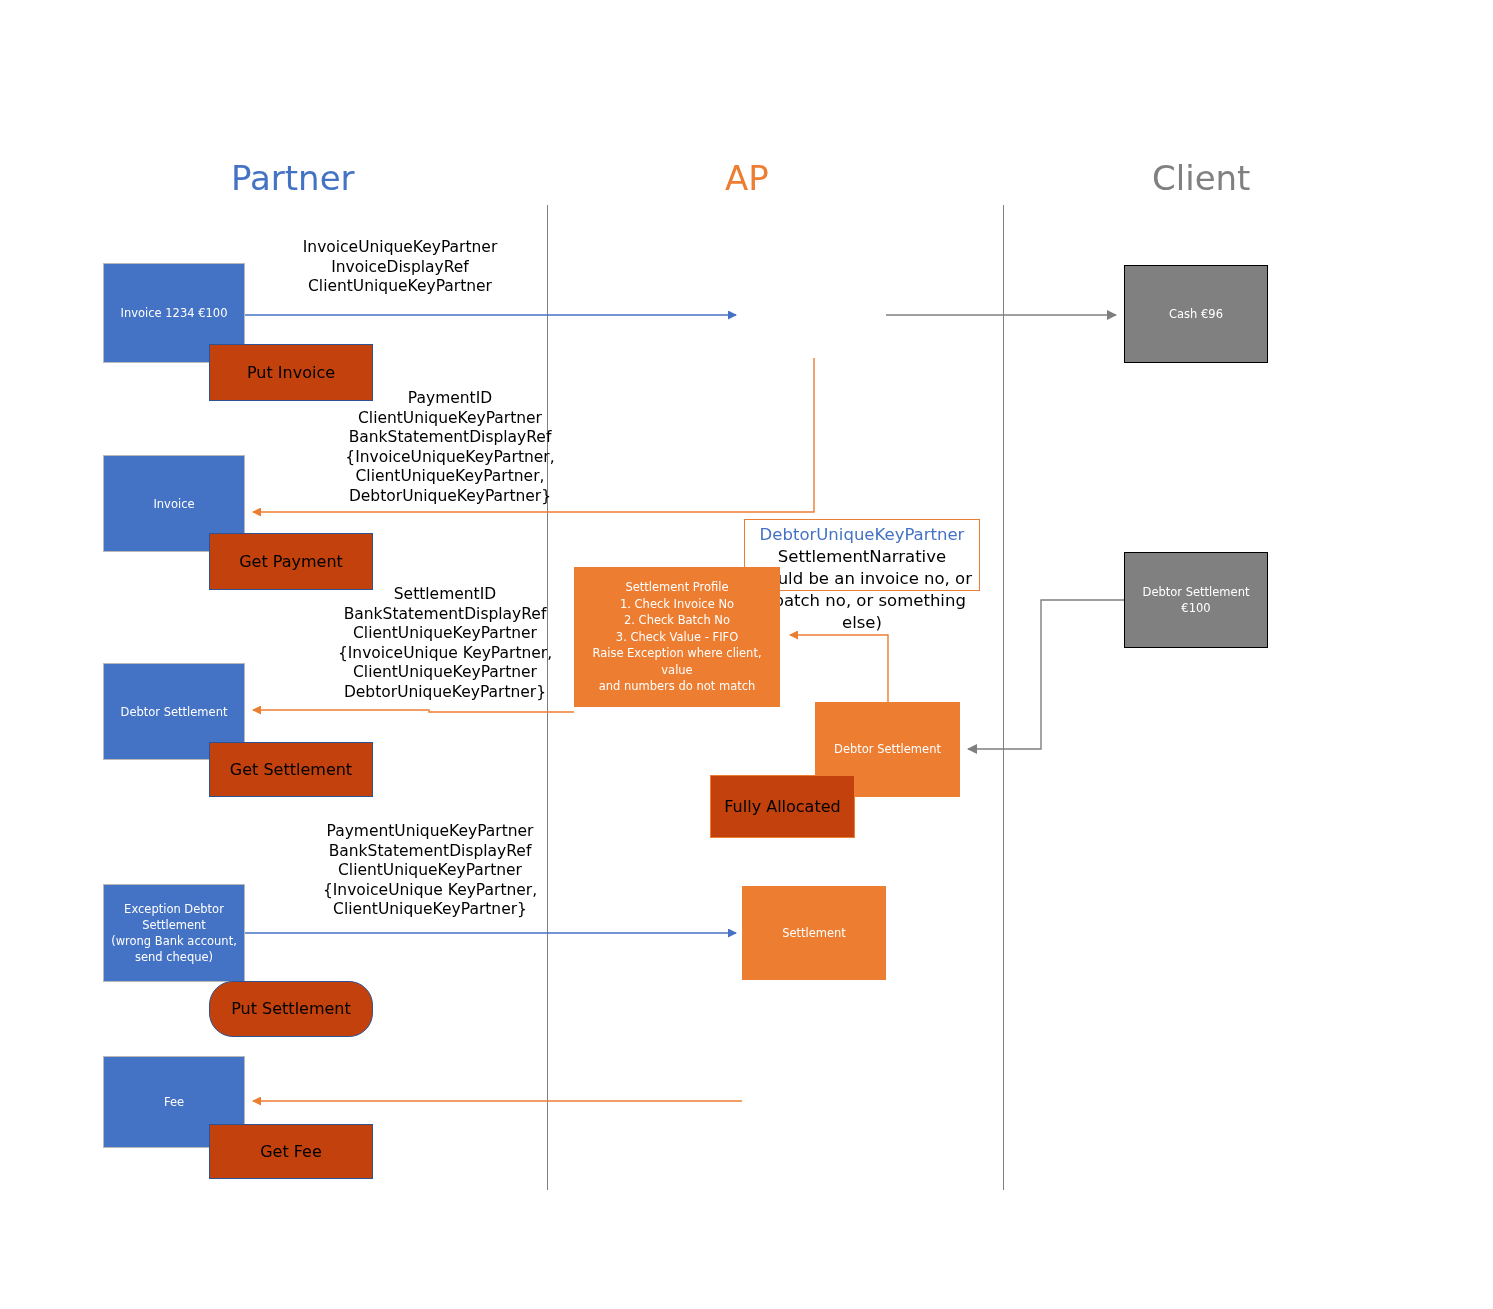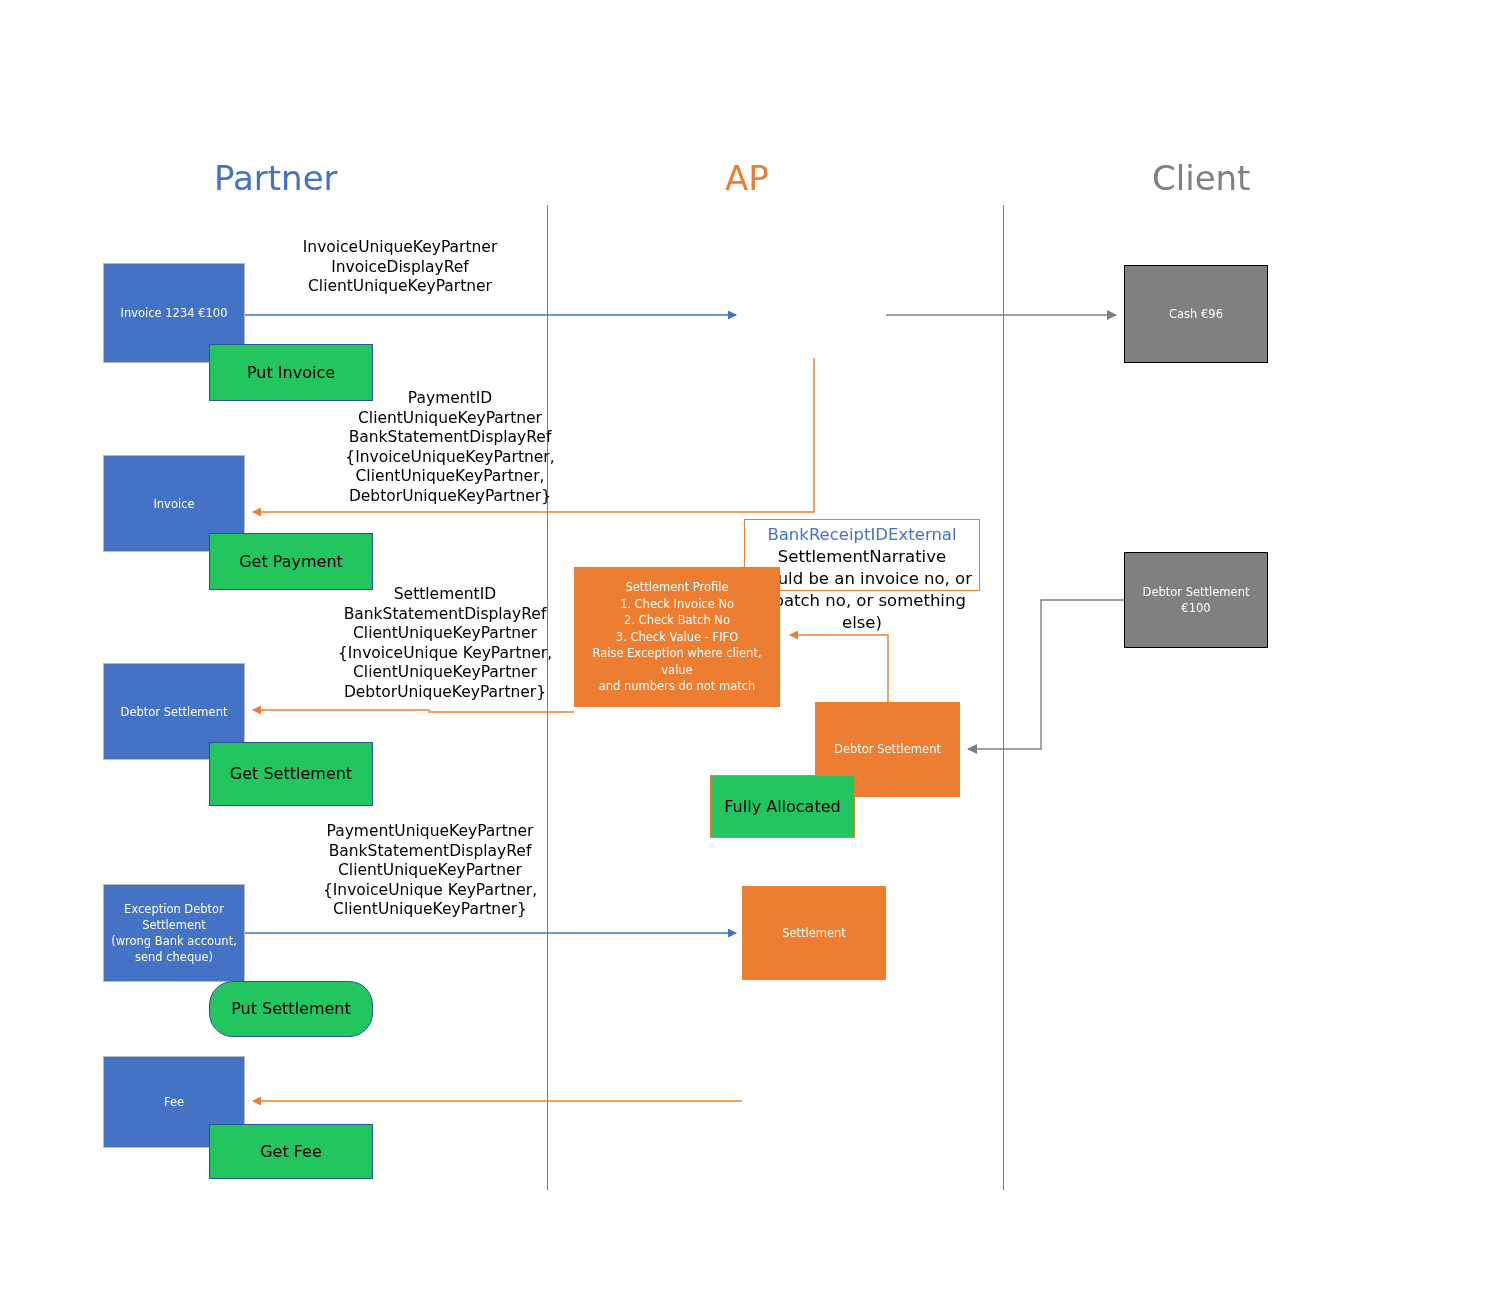--- a/index.html
+++ b/index.html
@@ -17,40 +17,40 @@
         text-align:center;box-sizing:border-box;}
   .node span{display:block;width:100%;}
 
   .blue{background:#4472C4;color:#ffffff;border:1px solid #b9b9b9;
         font-size:11.5px;line-height:16px;}
   .grey{background:#808080;color:#ffffff;border:1px solid #000000;
         font-size:11.5px;line-height:16px;}
   .orange{background:#ED7D31;color:#ffffff;border:1px solid #ED7D31;
           font-size:11.5px;line-height:16.5px;}
 
-  .whitebox{background:#22c55e;font-size:16px;line-height:20px;color:#000;text-align:center;}
+  .whitebox{background:#c2410c;font-size:16px;line-height:20px;color:#000;text-align:center;}
   .whitebox.blue-border{border:1px solid #2E5395;}
   .whitebox.orange-border{border:1px solid #ED7D31;}
 
   .callout{position:absolute;background:#ffffff;border:1px solid #ED7D31;
            box-sizing:border-box;text-align:center;font-size:16.5px;line-height:22px;color:#000;
            padding:4px 6px;}
   .callout .hl{color:#4472C4;}
 
   .msglabel{position:absolute;text-align:center;font-size:15.5px;line-height:19.5px;color:#000;
             white-space:pre-line;}
 
   svg.wires{position:absolute;left:0;top:0;width:1493px;height:1309px;overflow:visible;}
 </style>
 </head>
 <body>
 
 <div id="stage">
 
-  <div class="lane-title partner" style="left:214px;top:158px;">Partner</div>
+  <div class="lane-title partner" style="left:231px;top:158px;">Partner</div>
   <div class="lane-title ap" style="left:725px;top:158px;">AP</div>
   <div class="lane-title client" style="left:1152px;top:158px;">Client</div>
 
   <div class="lifeline" style="left:547px;top:205px;height:985px;"></div>
   <div class="lifeline" style="left:1003px;top:205px;height:985px;"></div>
 
   <svg class="wires" viewBox="0 0 1493 1309">
     <defs>
       <marker id="ar-blue" markerWidth="9" markerHeight="9" refX="8" refY="4.5" orient="auto" markerUnits="userSpaceOnUse">
         <path d="M0,0 L9,4.5 L0,9 z" fill="#4472C4"></path>
@@ -119,21 +119,21 @@
 
   <div class="node blue" style="left:103px;top:455px;width:142px;height:97px;">
     <span>Invoice</span>
   </div>
 
   <div class="node whitebox blue-border" style="left:209px;top:533px;width:164px;height:57px;">
     <span>Get Payment</span>
   </div>
 
   <div class="callout" style="left:744px;top:519px;width:236px;height:72px;">
-    <div class="hl">BankReceiptIDExternal</div>
+    <div class="hl">DebtorUniqueKeyPartner</div>
     <div>SettlementNarrative (could be an invoice no, or a batch no, or something else)</div>
   </div>
 
   <div class="node orange" style="left:574px;top:567px;width:206px;height:140px;">
     <span style="white-space:pre-line;">Settlement Profile
 1. Check Invoice No
 2. Check Batch No
 3. Check Value - FIFO
 Raise Exception where client, value
 and numbers do not match</span>
@@ -141,21 +141,21 @@
 
   <div class="node grey" style="left:1124px;top:552px;width:144px;height:96px;">
     <span style="white-space:pre-line;">Debtor Settlement
 €100</span>
   </div>
 
   <div class="node blue" style="left:103px;top:663px;width:142px;height:97px;">
     <span>Debtor Settlement</span>
   </div>
 
-  <div class="node whitebox blue-border" style="left:209px;top:742px;width:164px;height:64px;">
+  <div class="node whitebox blue-border" style="left:209px;top:742px;width:164px;height:55px;">
     <span>Get Settlement</span>
   </div>
 
   <div class="node orange" style="left:815px;top:702px;width:145px;height:95px;">
     <span>Debtor Settlement</span>
   </div>
 
   <div class="node whitebox orange-border" style="left:710px;top:775px;width:145px;height:63px;">
     <span>Fully Allocated</span>
   </div>

